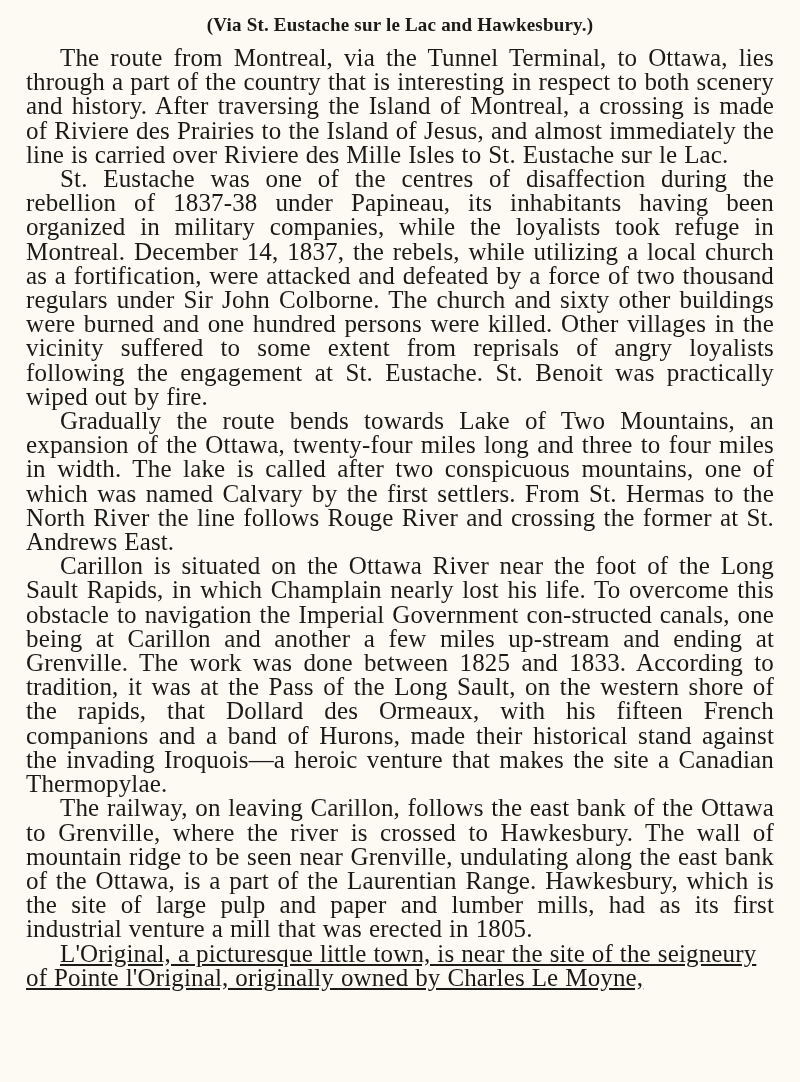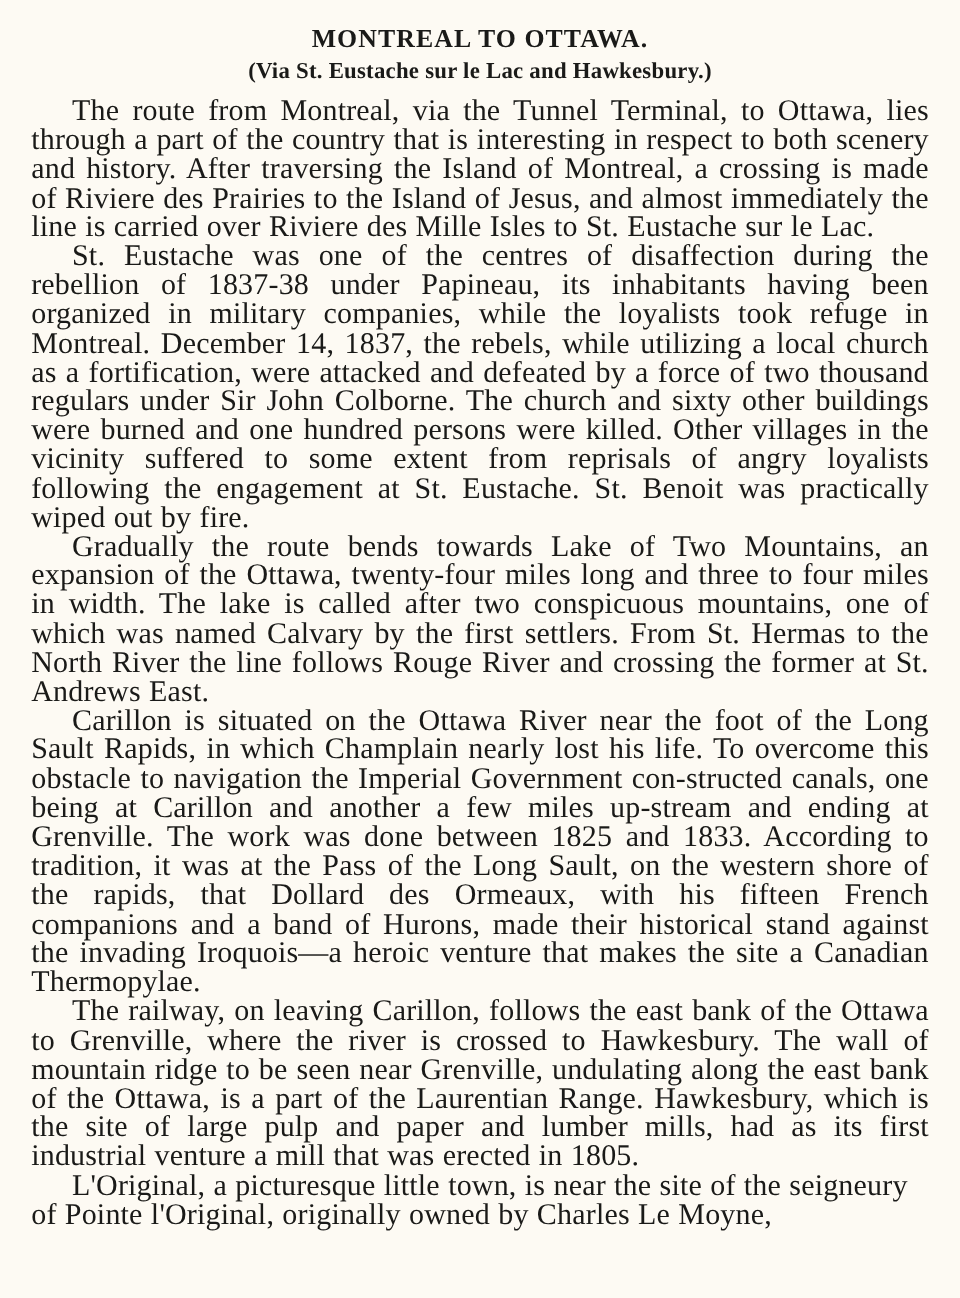--- a/index.html
+++ b/index.html
@@ -42,28 +42,28 @@
     text-align: justify;
     text-justify: inter-word;
     font-size: 25px;
     line-height: 24.2px;
     text-indent: 34px;
     letter-spacing: 0.15px;
     word-spacing: 0.5px;
   }
   p.para.last {
     text-align: left;
+    text-decoration: underline;
   }
 </style>
 </head>
 <body>
 
 <div class="page">
 
-  <h1 class="title">MONTREAL TO OTTAWA.</h1>
   <h2 class="subtitle">(Via St. Eustache sur le Lac and Hawkesbury.)</h2>
 
   <p class="para">The route from Montreal, via the Tunnel Terminal, to Ottawa, lies through a part of the country that is interesting in respect to both scenery and history.  After traversing the Island of Montreal, a crossing is made of Riviere des Prairies to the Island of Jesus, and almost immediately the line is carried over Riviere des Mille Isles to St. Eustache sur le Lac.</p>
   <p class="para">St. Eustache was one of the centres of disaffection during the rebellion of 1837-38 under Papineau, its inhabitants having been organized in military companies, while the loyalists took refuge in Montreal.  December 14, 1837, the rebels, while utilizing a local church as a fortification, were attacked and defeated by a force of two thousand regulars under Sir John Colborne.  The church and sixty other buildings were burned and one hundred persons were killed.  Other villages in the vicinity suffered to some extent from reprisals of angry loyalists following the engagement at St. Eustache. St. Benoit was practically wiped out by fire.</p>
   <p class="para">Gradually the route bends towards Lake of Two Mountains, an expansion of the Ottawa, twenty-four miles long and three to four miles in width.  The lake is called after two conspicuous mountains, one of which was named Calvary by the first settlers.  From St. Hermas to the North River the line follows Rouge River and crossing the former at St. Andrews East.</p>
   <p class="para">Carillon is situated on the Ottawa River near the foot of the Long Sault Rapids, in which Champlain nearly lost his life.  To overcome this obstacle to navigation the Imperial Government con-structed canals, one being at Carillon and another a few miles up-stream and ending at Grenville.  The work was done between 1825 and 1833.  According to tradition, it was at the Pass of the Long Sault, on the western shore of the rapids, that Dollard des Ormeaux, with his fifteen French companions and a band of Hurons, made their historical stand against the invading Iroquois—a heroic venture that makes the site a Canadian Thermopylae.</p>
   <p class="para">The railway, on leaving Carillon, follows the east bank of the Ottawa to Grenville, where the river is crossed to Hawkesbury.  The wall of mountain ridge to be seen near Grenville, undulating along the east bank of the Ottawa, is a part of the Laurentian Range. Hawkesbury, which is the site of large pulp and paper and lumber mills, had as its first industrial venture a mill that was erected in 1805.</p>
   <p class="para last">L'Original, a picturesque little town, is near the site of the seigneury of Pointe l'Original, originally owned by Charles Le Moyne,</p>
 
 </div>

